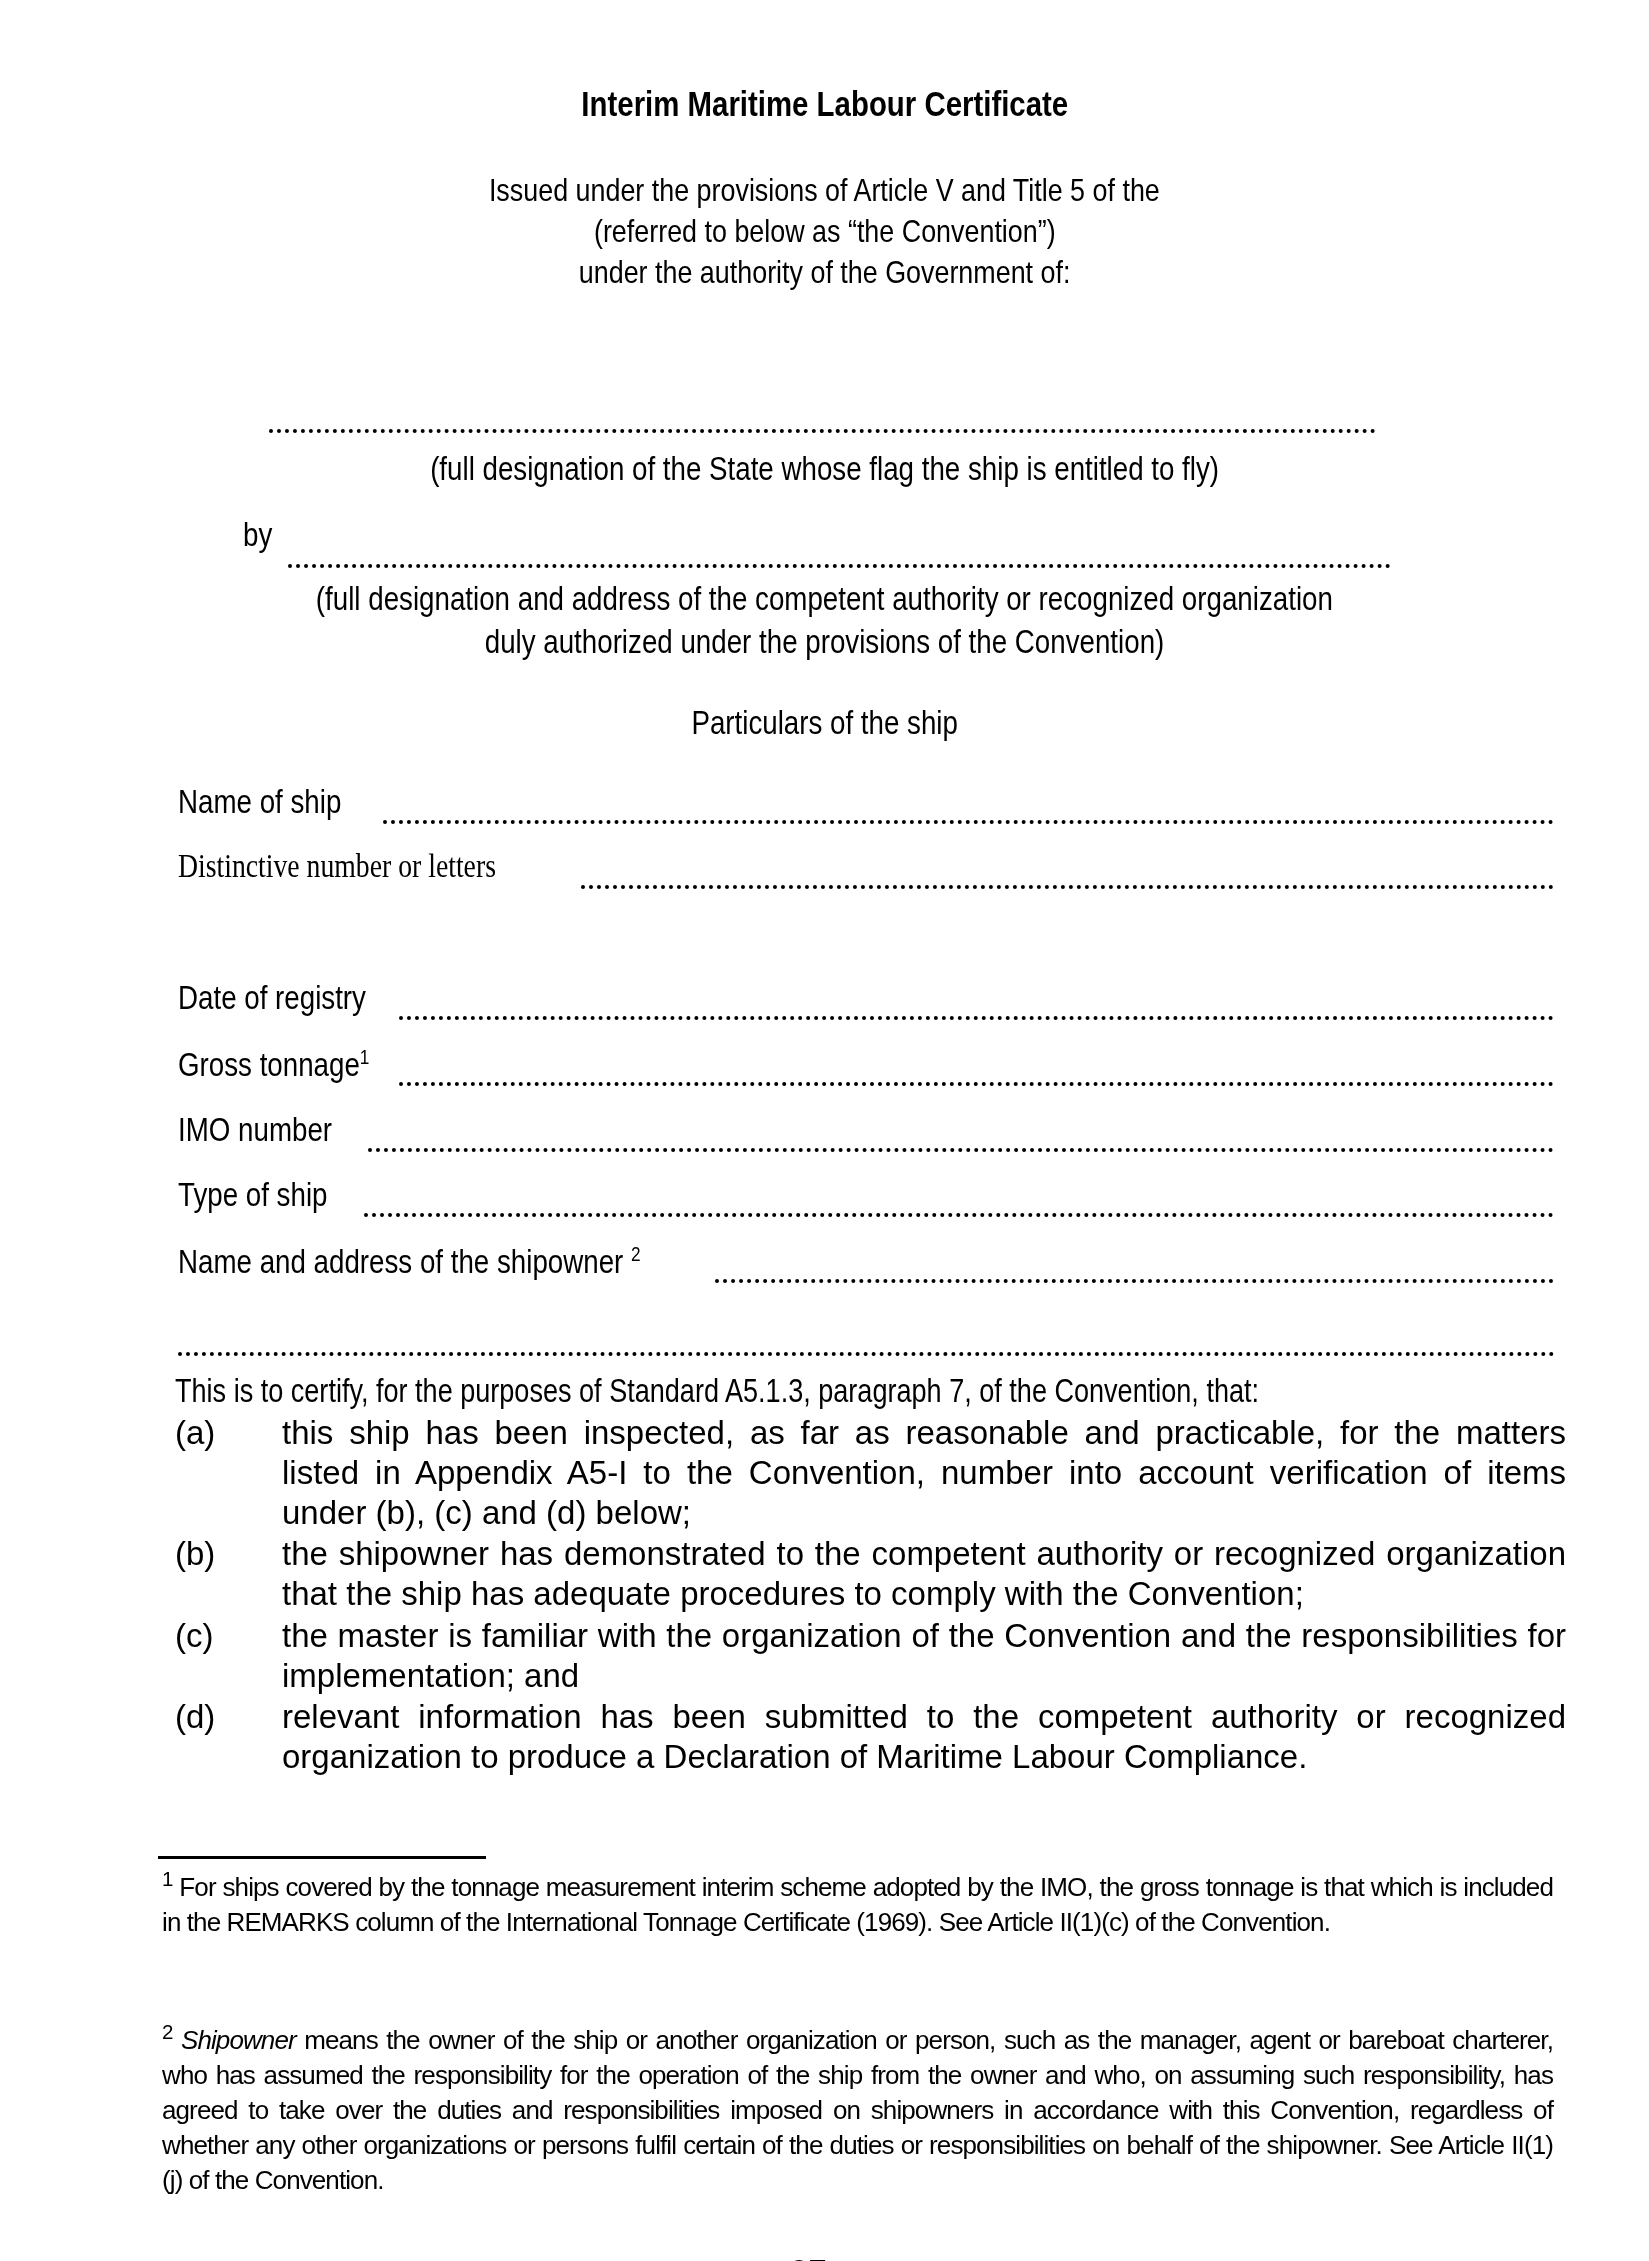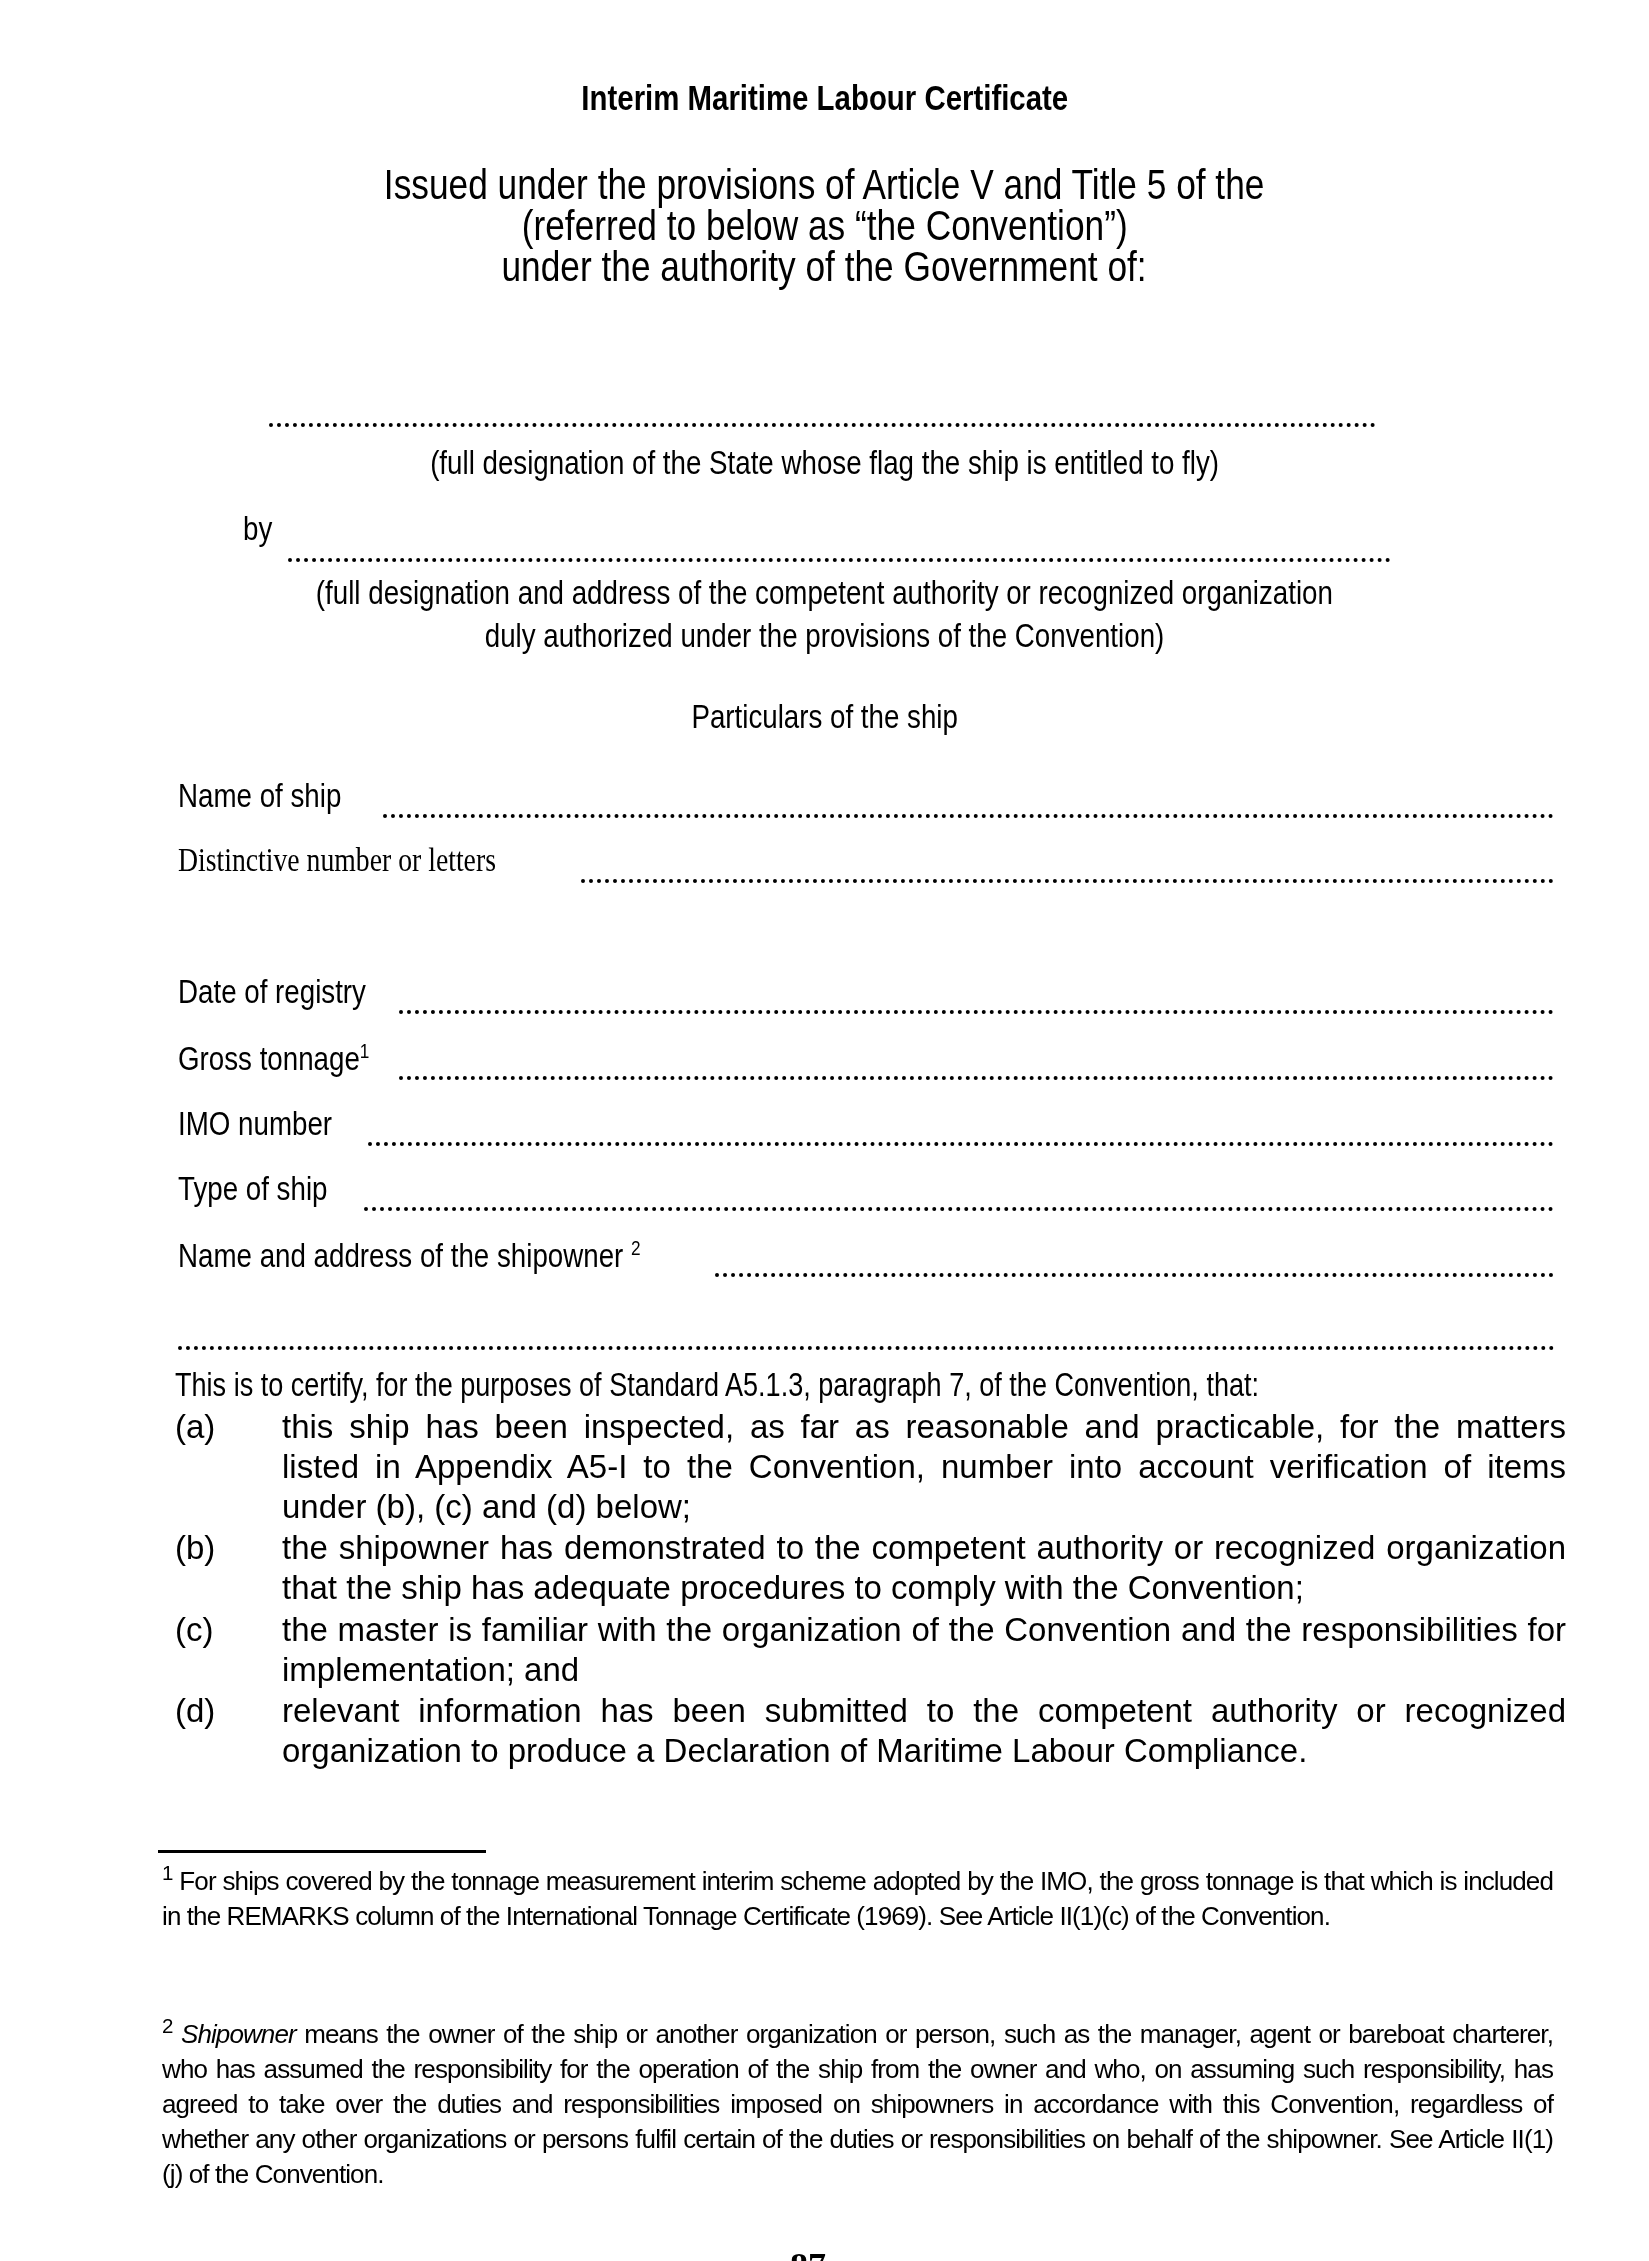--- a/index.html
+++ b/index.html
@@ -11,21 +11,21 @@
       width: 1649px;
       height: 2261px;
       position: relative;
       overflow: hidden;
       color: #000;
       font-family: "Liberation Sans", "DejaVu Sans", sans-serif;
       font-stretch: condensed;
     }
     .page {
       position: absolute;
-      left: 0; top: 2px;
+      left: 0; top: 8px;
       width: 1649px;
       height: 1685px;
     }
     .center {
       position: absolute;
       left: 0; right: 0;
       text-align: center;
     }
     .narrow {
       display: inline-block;
@@ -39,21 +39,21 @@
       transform-origin: left center;
       white-space: nowrap;
     }
     .title {
       top: 76px;
       font-size: 35px;
       font-weight: bold;
     }
     .intro {
       top: 162px;
-      font-size: 42px;
+      font-size: 32px;
       line-height: 41px;
     }
     .dotline {
       position: absolute;
       height: 0;
       border-bottom: 4px dotted #000;
     }
     .caption {
       font-size: 33px;
       line-height: 43px;

